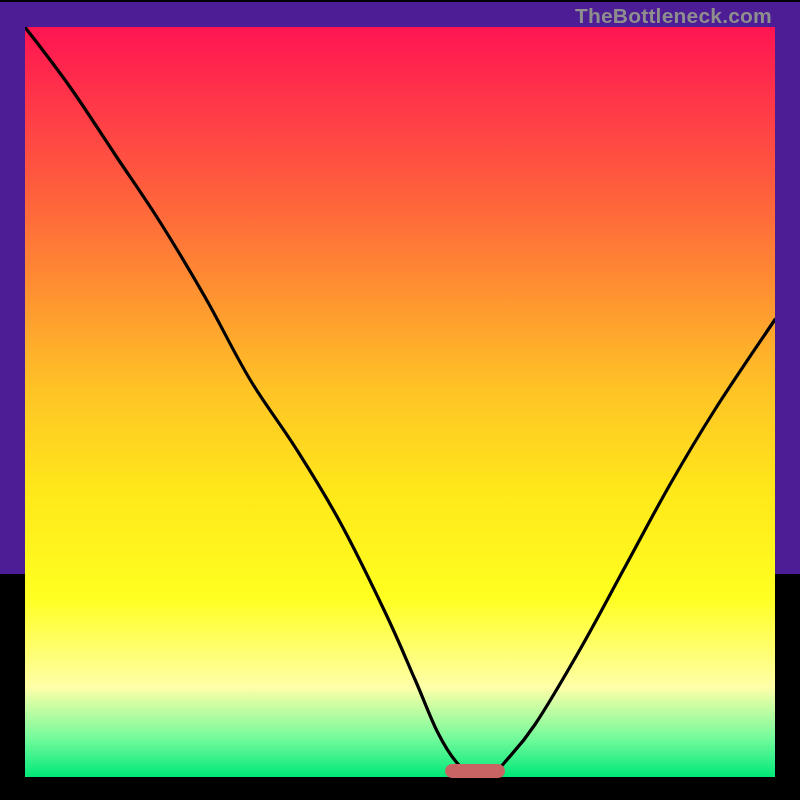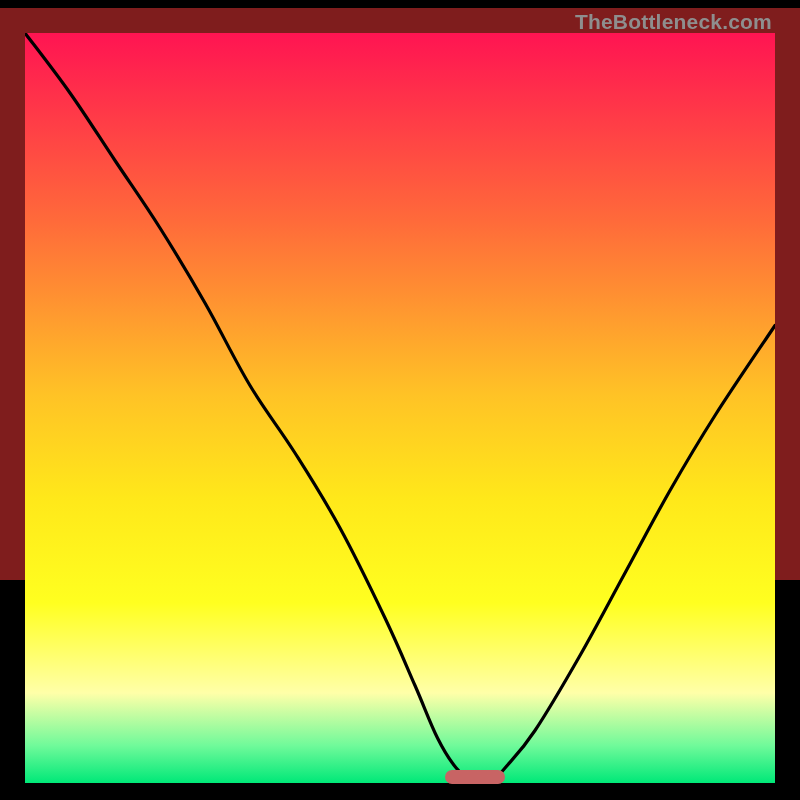--- a/index.html
+++ b/index.html
@@ -5,25 +5,25 @@
   html, body {
     margin: 0;
     padding: 0;
     width: 800px;
     height: 800px;
     background: #000;
     overflow: hidden;
   }
   .frame {
     position: absolute;
-    top: 8px;
+    top: 2px;
     left: 0;
     width: 800px;
     height: 572px;
-    background: #7f1d1d;
+    background: #4c1d95;
   }
   .plot {
     position: absolute;
     top: 25px;
     left: 25px;
     width: 750px;
     height: 750px;
   }
   .gradient {
     position: absolute;

